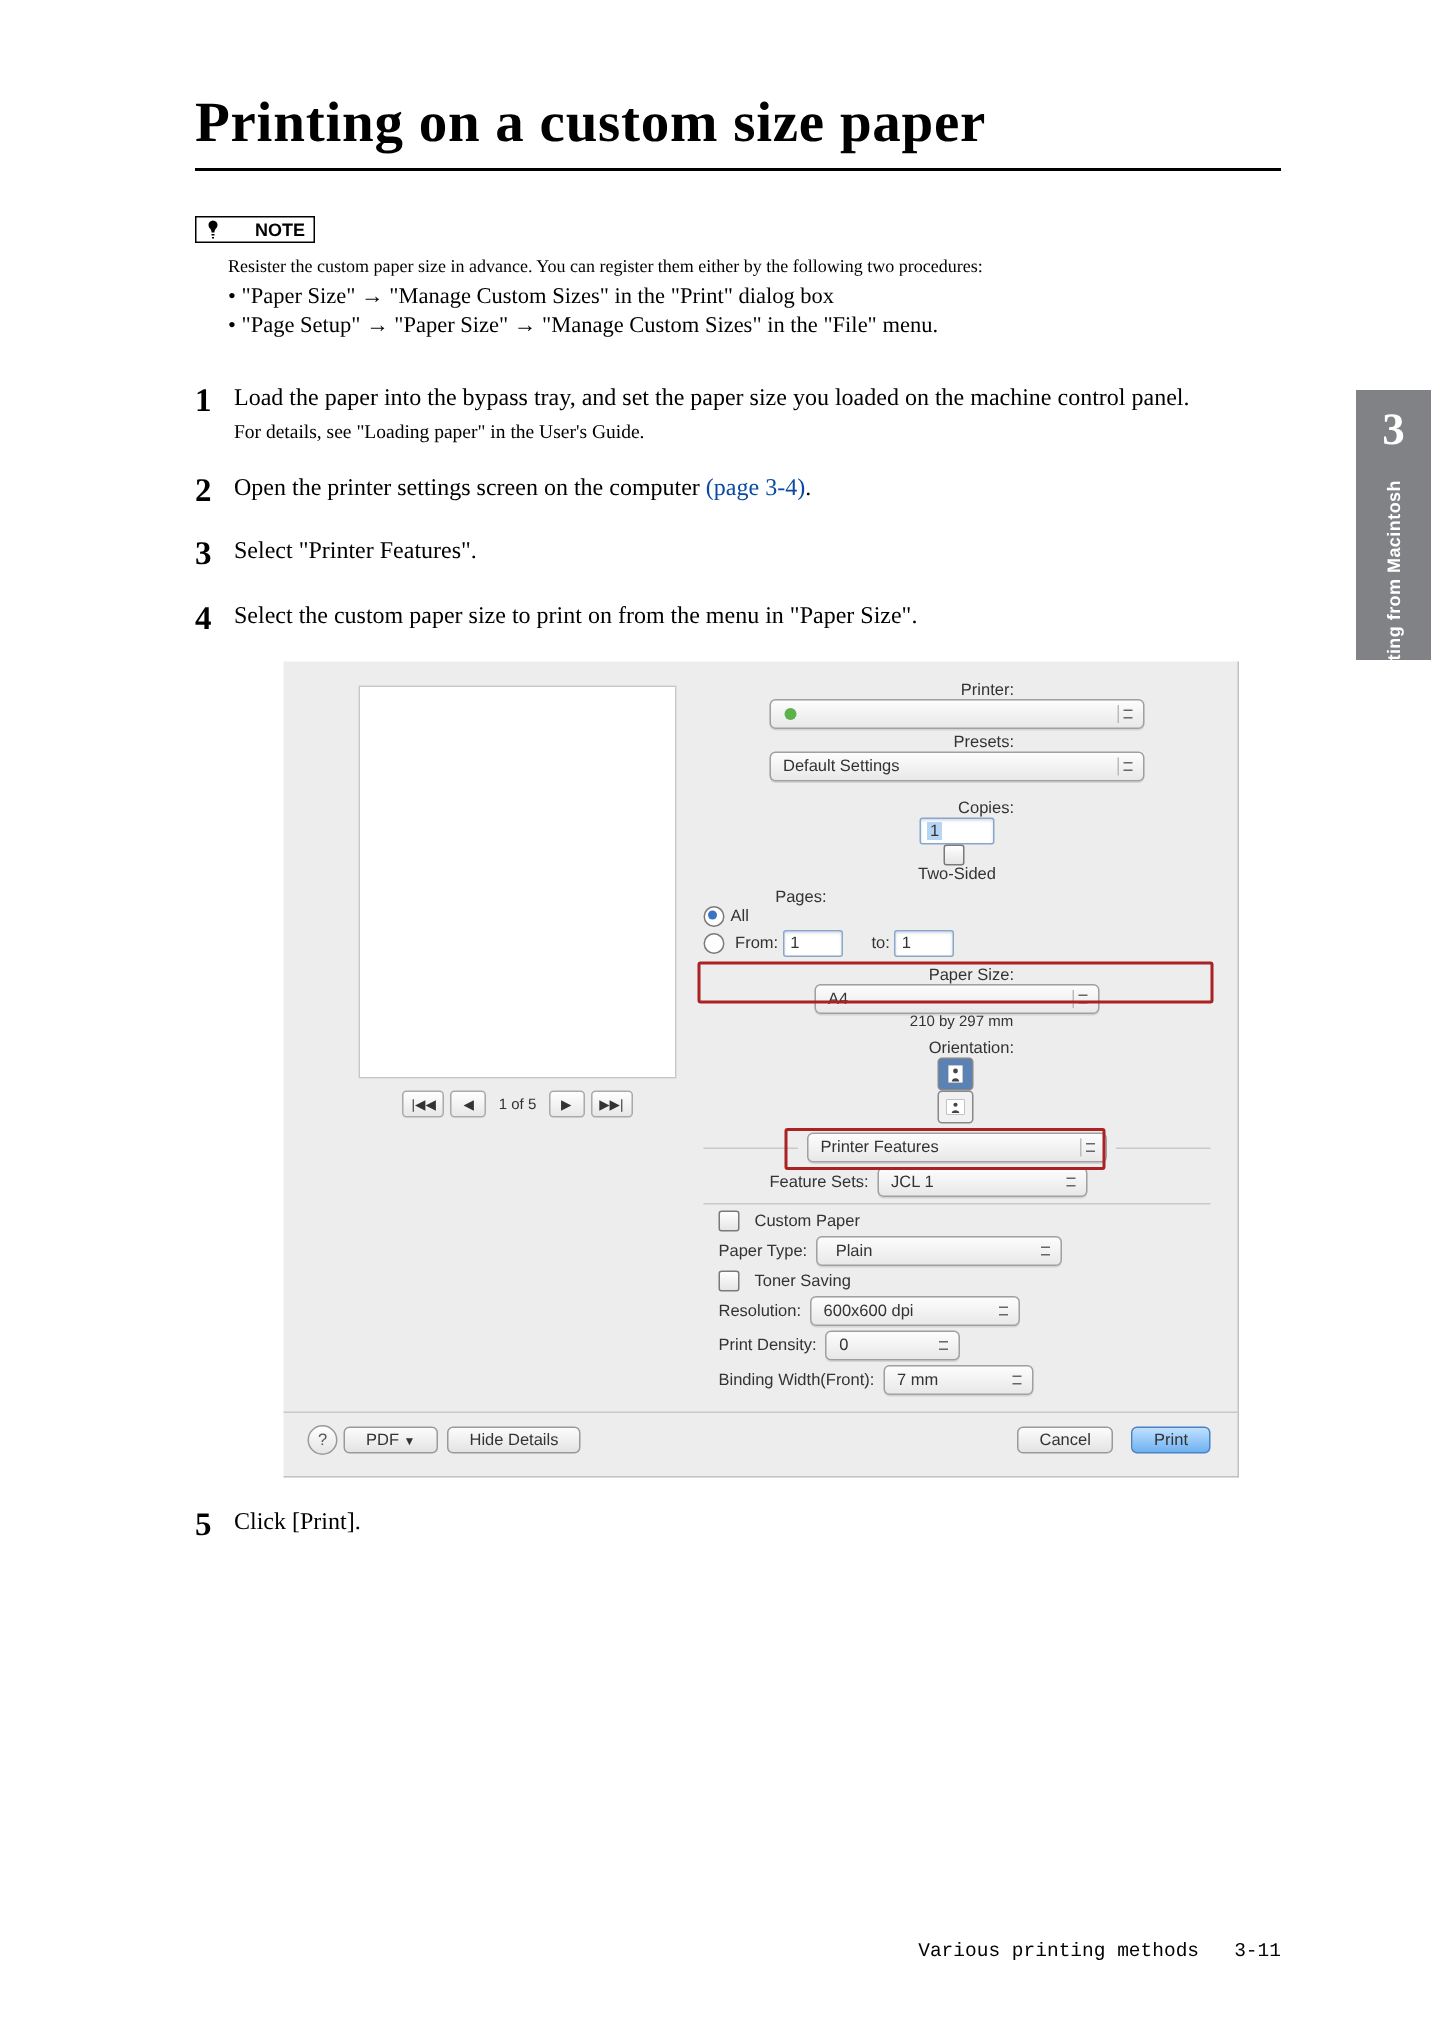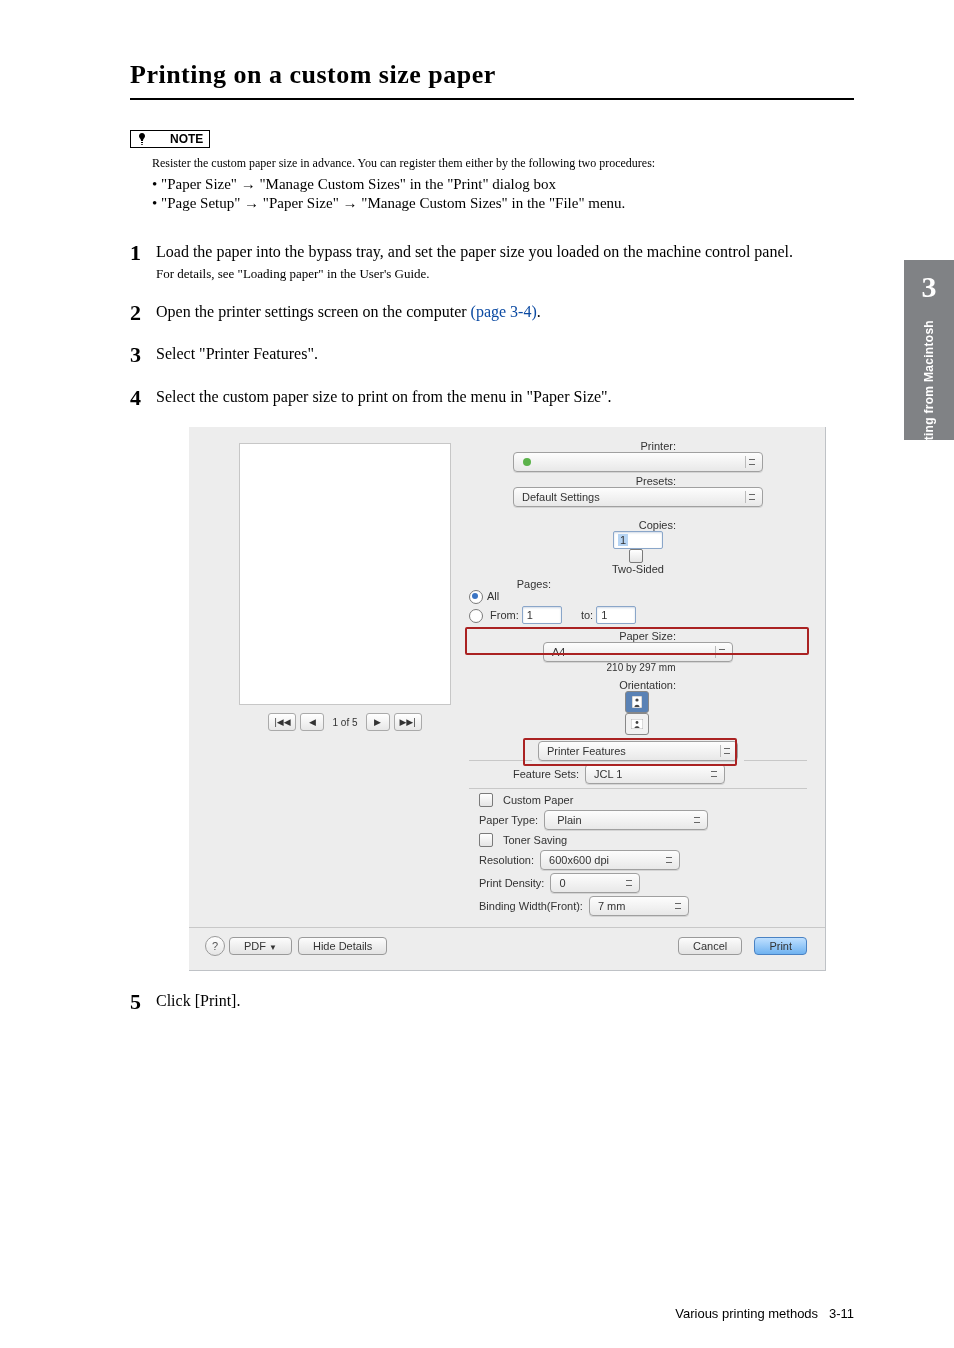--- a/index.html
+++ b/index.html
@@ -40,21 +40,21 @@
     font-size: 12px;
     font-weight: bold;
     margin: 0 auto;
     padding-bottom: 10px;
     letter-spacing: 0.3px;
     font-family: Arial, sans-serif;
   }
   h1.section-title {
     font-family: "Times New Roman", serif;
     font-weight: bold;
-    font-size: 26px;
+    font-size: 38px;
     margin: 0 0 8px 0;
     letter-spacing: 0.5px;
   }
   .underline {
     border-bottom: 2px solid #000;
     width: 100%;
     margin-bottom: 30px;
   }
   .note-box {
     display: inline-flex;
@@ -221,21 +221,21 @@
     display:flex;align-items:center;justify-content:center;
     font-size:9px;
   }
   .pager-btn.wide{width:26px;}
   .pager-text{ font-size:10px; margin:0 4px; }
   .dialog-right { flex:1; padding-left: 14px; }
   .feature-block {
     margin: 6px 0 0 0;
   }
   .feature-block .title-row {
-    display:flex; align-items:flex-end; margin: 2px 0;
+    display:flex; align-items:center; margin: 2px 0;
   }
   .title-row .line { flex:1;height:1px;background:#c8c8c8; }
   .pf-row { display:flex; align-items:center; margin:3px 0 3px 10px; gap:6px;}
   .callout-box  {
     position:absolute;
     border: 2px solid #aa2222;
     border-radius: 2px;
     pointer-events: none;
   }
   .dialog-footer-line { border-top:1px solid #c8c8c8; margin:8px -18px 8px -46px;}
@@ -253,24 +253,24 @@
   .orient-btn{
     width:22px;height:20px;border:1px solid #888;border-radius:3px;
     background:#f1f1f1;display:inline-flex;align-items:center;justify-content:center;
     margin-right:2px;
   }
   .orient-btn.sel{ background:#5a82b5; }
   .orient-btn svg{ width:10px;height:12px;}
   .orient-btn.land svg{ width:12px;height:10px;}
   .page-footer {
     position: absolute;
-    bottom: 27px;
+    bottom: 40px;
     right: 100px;
     font-size: 13px;
-    font-family: Liberation Sans, sans-serif;
+    font-family: Liberation Mono, monospace;
   }
   .note-area { margin-left: 0px; }
 </style>
 </head>
 <body>
 
 <div class="side-tab">
   <div class="side-tab-number">3</div>
   <div class="side-tab-text">Printing from Macintosh</div>
 </div>

